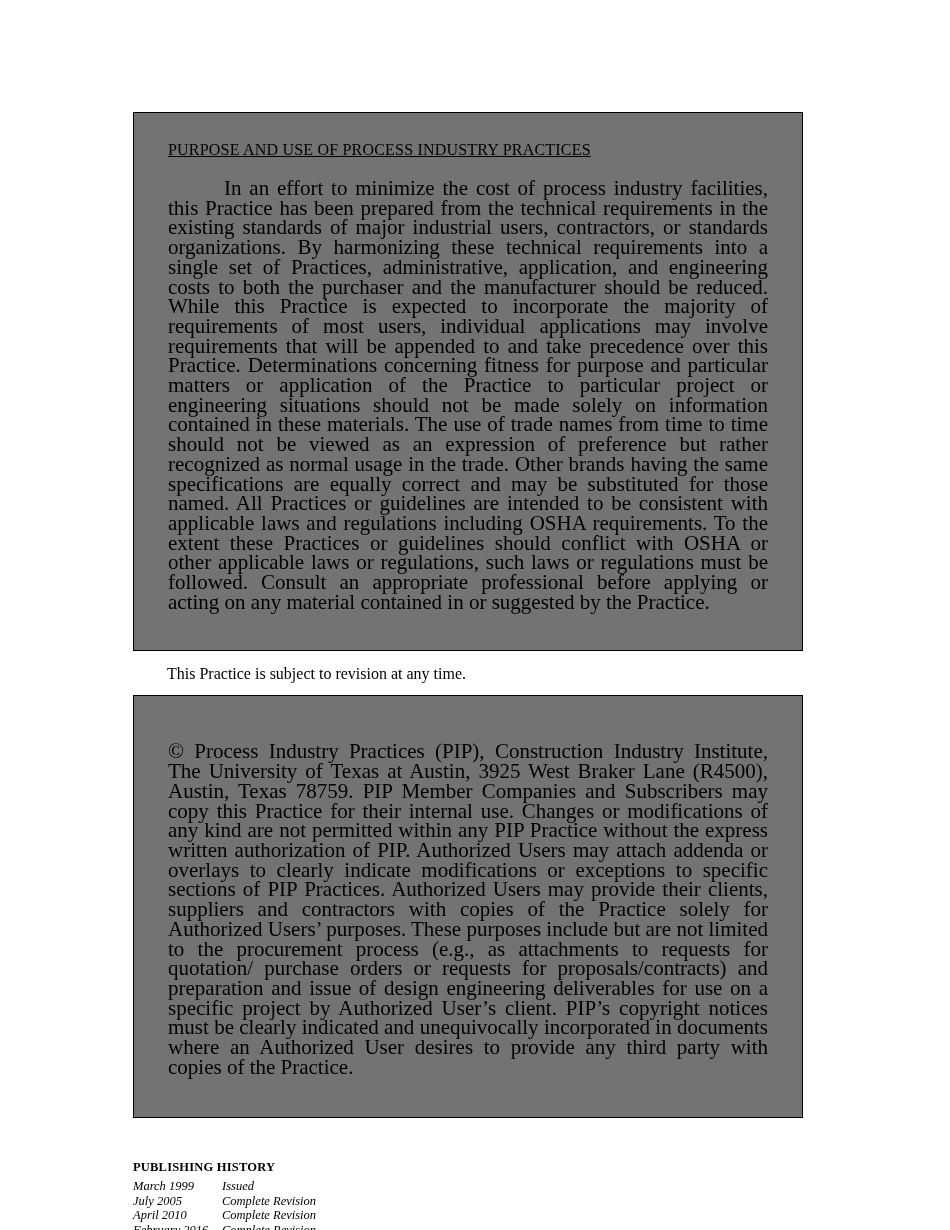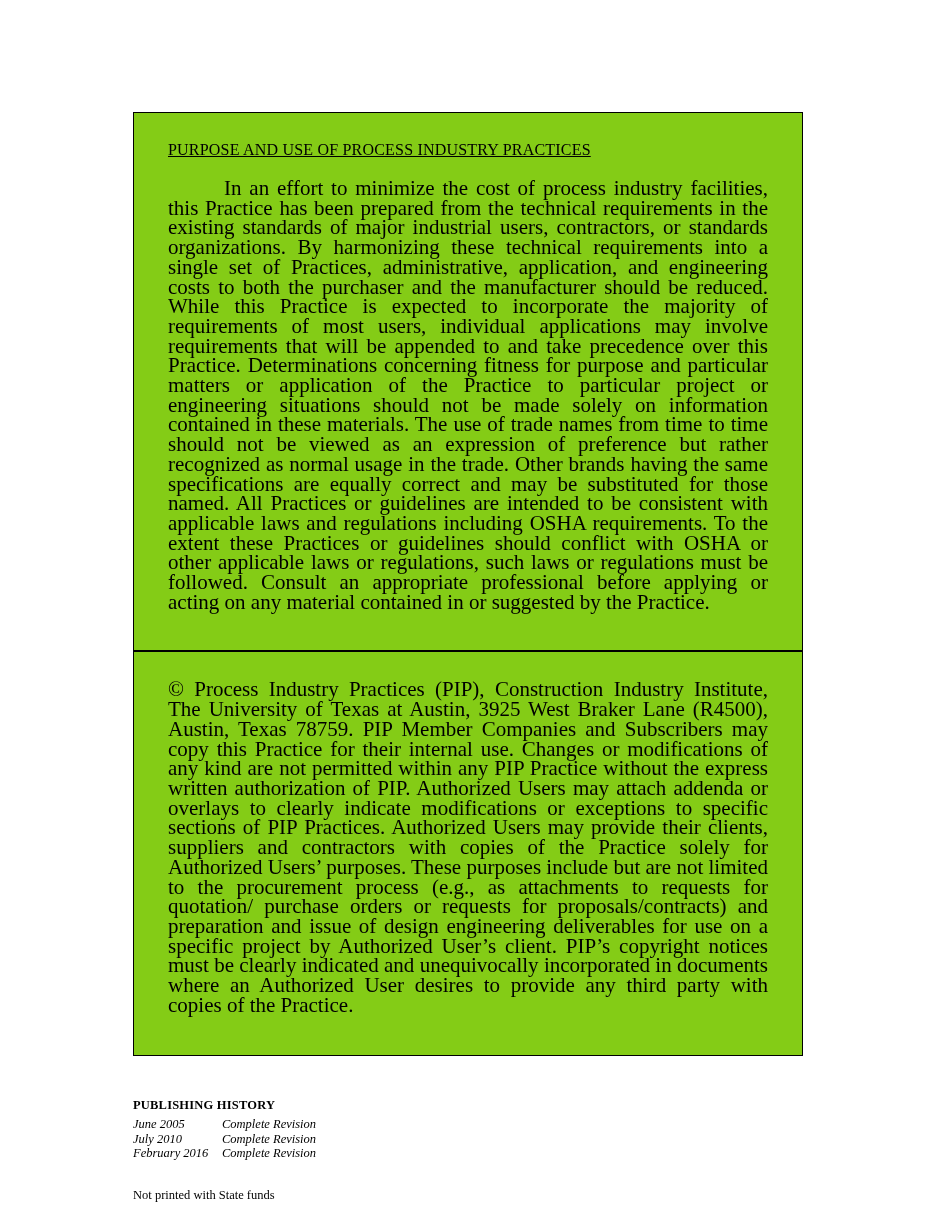--- a/index.html
+++ b/index.html
@@ -14,21 +14,21 @@
   .page {
     position: relative;
     width: 950px;
     height: 1230px;
     padding-top: 112px;
     padding-left: 133px;
   }
   .box {
     width: 670px;
     border: 1px solid #000000;
-    background: #84cc16;
+    background: #737373;
     font-family: Liberation Serif, serif;
   }
   .purpose-box {
     padding: 27px 34px 38px 34px;
   }
   .heading {
     font-size: 16px;
     font-weight: normal;
     text-decoration: underline;
     letter-spacing: 0.2px;
@@ -42,21 +42,21 @@
   .purpose-body {
     margin-top: 19px;
     text-indent: 56px;
   }
   .revision-note {
     font-size: 16px;
     line-height: 20px;
     margin: 13px 0 11px 34px;
   }
   .copyright-box {
-    padding: 28px 34px 40px 34px;
+    padding: 46px 34px 40px 34px;
   }
   .publishing-history {
     margin-top: 42px;
   }
   .ph-title {
     font-size: 12.5px;
     font-weight: bold;
     line-height: 15px;
     letter-spacing: 0.2px;
   }
@@ -82,34 +82,39 @@
 </head>
 <body>
 
 <div class="page">
 
   <div class="box purpose-box">
     <h2 class="heading">PURPOSE AND USE OF PROCESS INDUSTRY PRACTICES</h2>
     <p class="body-text purpose-body">In an effort to minimize the cost of process industry facilities, this Practice has been prepared from the technical requirements in the existing standards of major industrial users, contractors, or standards organizations. By harmonizing these technical requirements into a single set of Practices, administrative, application, and engineering costs to both the purchaser and the manufacturer should be reduced. While this Practice is expected to incorporate the majority of requirements of most users, individual applications may involve requirements that will be appended to and take precedence over this Practice. Determinations concerning fitness for purpose and particular matters or application of the Practice to particular project or engineering situations should not be made solely on information contained in these materials. The use of trade names from time to time should not be viewed as an expression of preference but rather recognized as normal usage in the trade. Other brands having the same specifications are equally correct and may be substituted for those named. All Practices or guidelines are intended to be consistent with applicable laws and regulations including OSHA requirements. To the extent these Practices or guidelines should conflict with OSHA or other applicable laws or regulations, such laws or regulations must be followed. Consult an appropriate professional before applying or acting on any material contained in or suggested by the Practice.</p>
   </div>
 
+  <p class="revision-note">This Practice is subject to revision at any time.</p>
 
   <div class="box copyright-box">
     <p class="body-text">© Process Industry Practices (PIP), Construction Industry Institute, The University of Texas at Austin, 3925 West Braker Lane (R4500), Austin, Texas 78759. PIP Member Companies and Subscribers may copy this Practice for their internal use. Changes or modifications of any kind are not permitted within any PIP Practice without the express written authorization of PIP. Authorized Users may attach addenda or overlays to clearly indicate modifications or exceptions to specific sections of PIP Practices. Authorized Users may provide their clients, suppliers and contractors with copies of the Practice solely for Authorized Users’ purposes.  These purposes include but are not limited to the procurement process (e.g., as attachments to requests for quotation/ purchase orders or requests for proposals/contracts) and preparation and issue of design engineering deliverables for use on a specific project by Authorized User’s client. PIP’s copyright notices must be clearly indicated and unequivocally incorporated in documents where an Authorized User desires to provide any third party with copies of the Practice.</p>
   </div>
 
   <div class="publishing-history">
     <div class="ph-title">PUBLISHING HISTORY</div>
     <div class="ph-rows">
       <div class="ph-row">
-        <span class="ph-date">June 2005</span>
+        <span class="ph-date">March 1999</span>
+        <span class="ph-action">Issued</span>
+      </div>
+      <div class="ph-row">
+        <span class="ph-date">July 2005</span>
         <span class="ph-action">Complete Revision</span>
       </div>
       <div class="ph-row">
-        <span class="ph-date">July 2010</span>
+        <span class="ph-date">April 2010</span>
         <span class="ph-action">Complete Revision</span>
       </div>
       <div class="ph-row">
         <span class="ph-date">February 2016</span>
         <span class="ph-action">Complete Revision</span>
       </div>
     </div>
   </div>
 
   <p class="footer-note">Not printed with State funds</p>

